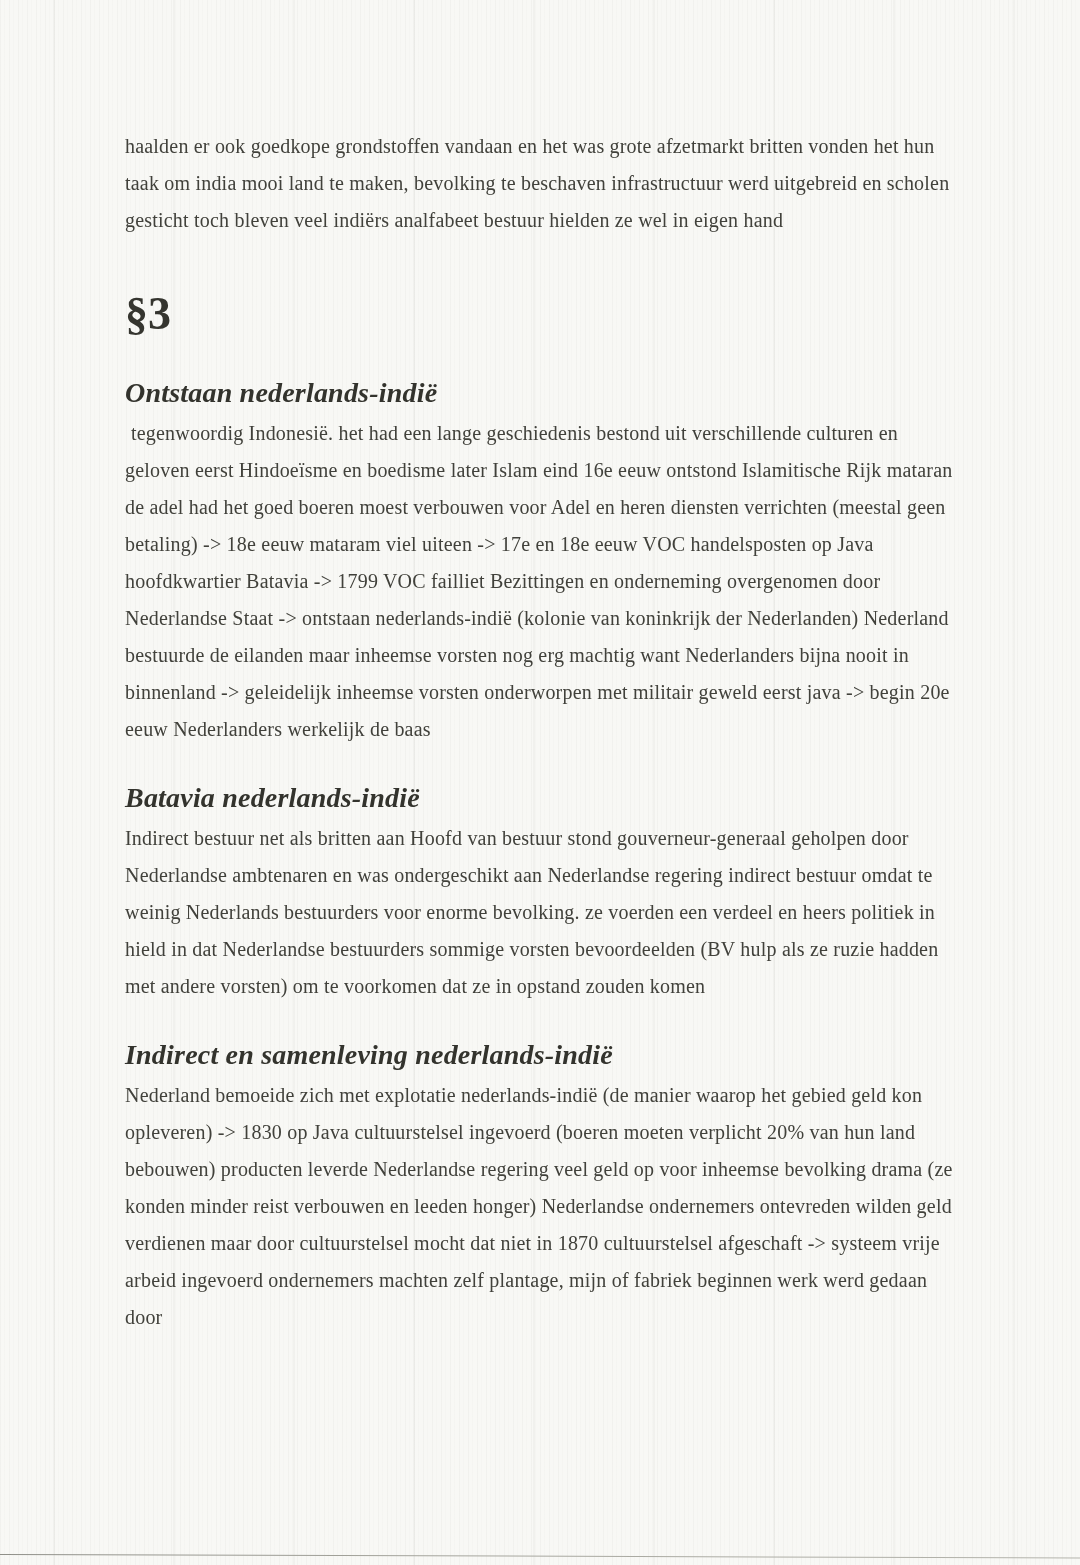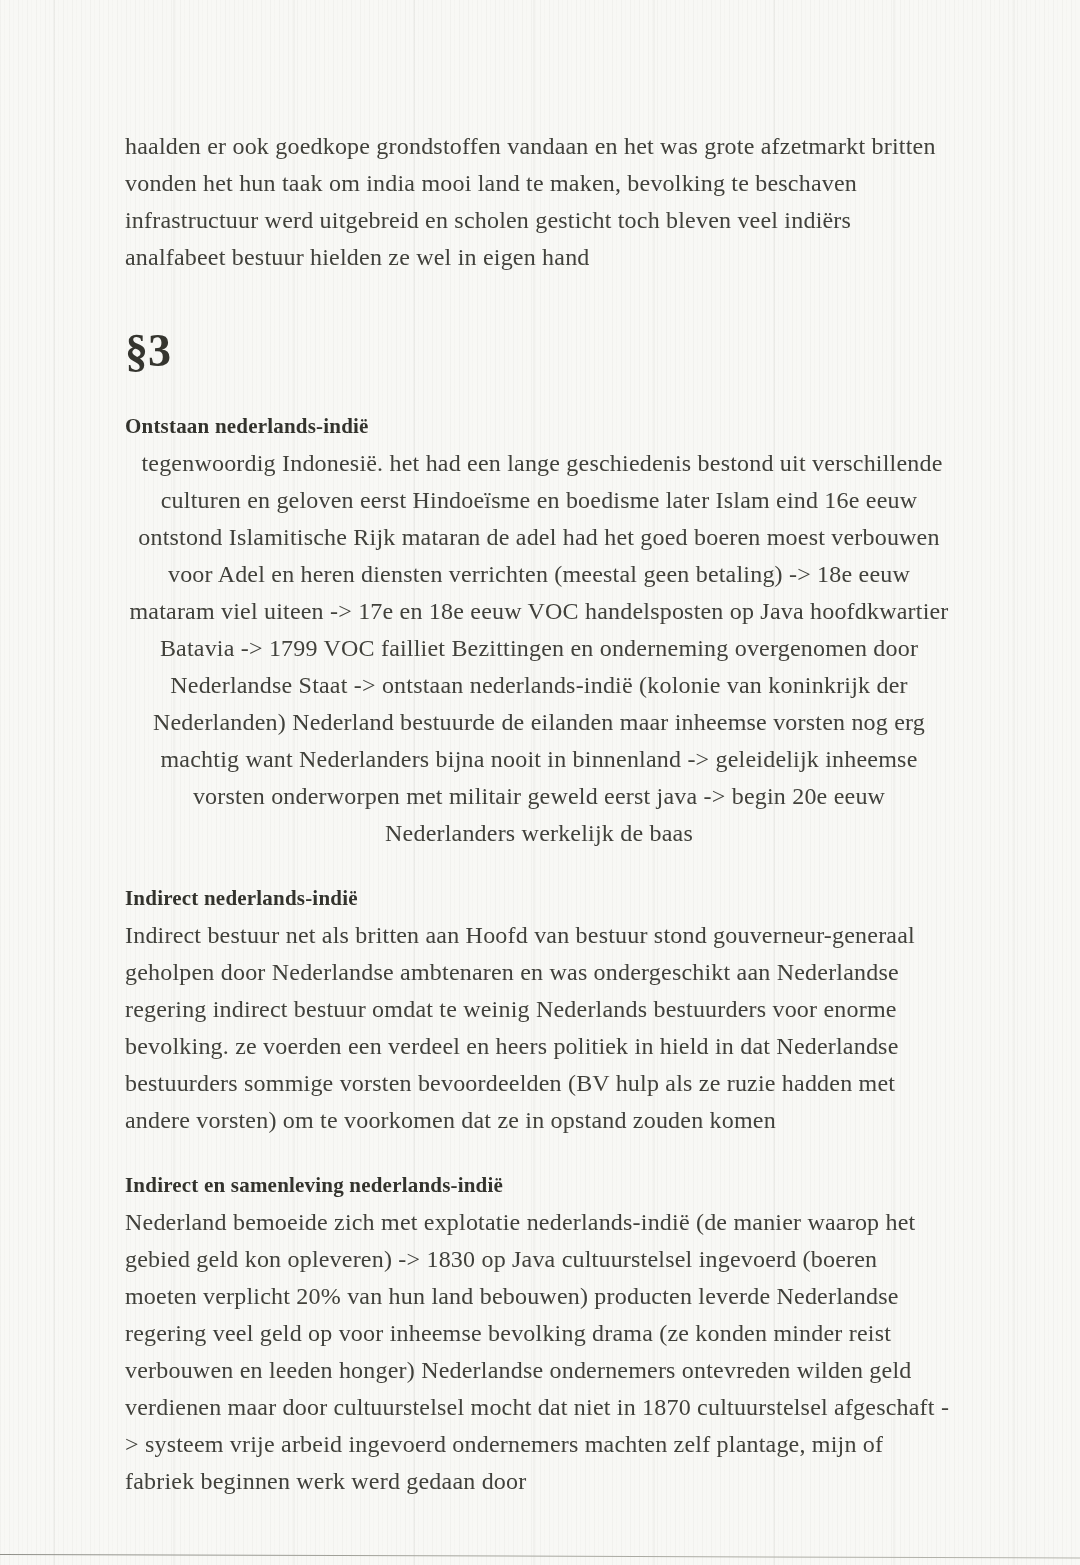--- a/index.html
+++ b/index.html
@@ -30,50 +30,50 @@
         rgba(0,0,0,0) 55px, rgba(0,0,0,0) 120px);
     color: #3a3a34;
   }
   .content {
     position: absolute;
     left: 125px;
     top: 128px;
     width: 828px;
   }
   .body-text {
-    font-size: 24px;
+    font-size: 20px;
     line-height: 37px;
     letter-spacing: 0.2px;
     color: #41413b;
     margin: 0;
     text-align: left;
   }
   .intro {
     margin-bottom: 52px;
   }
   .section-marker {
     font-size: 46px;
     font-weight: bold;
     color: #35352f;
     line-height: 1;
     margin: 0 0 40px 0;
   }
   .section {
     margin-bottom: 34px;
   }
   .section-heading {
-    font-size: 21px;
+    font-size: 28px;
     font-weight: bold;
     color: #33332d;
     margin: 4px 0 6px 0;
     letter-spacing: 0.2px;
+    font-style: italic;
   }
   .indent-slight {
     text-indent: 6px;
-    text-align: center;
   }
   .scan-edge-line {
     position: absolute;
     left: 0;
     top: 1554px;
     width: 1080px;
     height: 1px;
     background: linear-gradient(90deg, #8f8f88 0%, #a5a59d 40%, #b5b5ad 100%);
     transform: rotate(0.18deg);
     transform-origin: left center;
@@ -88,21 +88,21 @@
     <p class="body-text intro">haalden er ook goedkope grondstoffen vandaan en het was grote afzetmarkt britten vonden het hun taak om india mooi land te maken, bevolking te beschaven infrastructuur werd uitgebreid en scholen gesticht toch bleven veel indiërs analfabeet bestuur hielden ze wel in eigen hand</p>
 
     <div class="section-marker">§3</div>
 
     <div class="section">
       <h3 class="section-heading">Ontstaan nederlands-indië</h3>
       <p class="body-text indent-slight">tegenwoordig Indonesië. het had een lange geschiedenis bestond uit verschillende culturen en geloven eerst Hindoeïsme en boedisme later Islam eind 16e eeuw ontstond Islamitische Rijk mataran de adel had het goed boeren moest verbouwen voor Adel en heren diensten verrichten (meestal geen betaling) -&gt; 18e eeuw mataram viel uiteen -&gt; 17e en 18e eeuw VOC handelsposten op Java hoofdkwartier Batavia -&gt; 1799 VOC failliet Bezittingen en onderneming overgenomen door Nederlandse Staat -&gt; ontstaan nederlands-indië (kolonie van koninkrijk der Nederlanden) Nederland bestuurde de eilanden maar inheemse vorsten nog erg machtig want Nederlanders bijna nooit in binnenland -&gt; geleidelijk inheemse vorsten onderworpen met militair geweld eerst java -&gt; begin 20e eeuw Nederlanders werkelijk de baas</p>
     </div>
 
     <div class="section">
-      <h3 class="section-heading">Indirect nederlands-indië</h3>
+      <h3 class="section-heading">Batavia nederlands-indië</h3>
       <p class="body-text">Indirect bestuur net als britten aan Hoofd van bestuur stond gouverneur-generaal geholpen door Nederlandse ambtenaren en was ondergeschikt aan Nederlandse regering indirect bestuur omdat te weinig Nederlands bestuurders voor enorme bevolking. ze voerden een verdeel en heers politiek in hield in dat Nederlandse bestuurders sommige vorsten bevoordeelden (BV hulp als ze ruzie hadden met andere vorsten) om te voorkomen dat ze in opstand zouden komen</p>
     </div>
 
     <div class="section">
       <h3 class="section-heading">Indirect en samenleving nederlands-indië</h3>
       <p class="body-text">Nederland bemoeide zich met explotatie nederlands-indië (de manier waarop het gebied geld kon opleveren) -&gt; 1830 op Java cultuurstelsel ingevoerd (boeren moeten verplicht 20% van hun land bebouwen) producten leverde Nederlandse regering veel geld op voor inheemse bevolking drama (ze konden minder reist verbouwen en leeden honger) Nederlandse ondernemers ontevreden wilden geld verdienen maar door cultuurstelsel mocht dat niet in 1870 cultuurstelsel afgeschaft -&gt; systeem vrije arbeid ingevoerd ondernemers machten zelf plantage, mijn of fabriek beginnen werk werd gedaan door</p>
     </div>
 
   </div>
 

